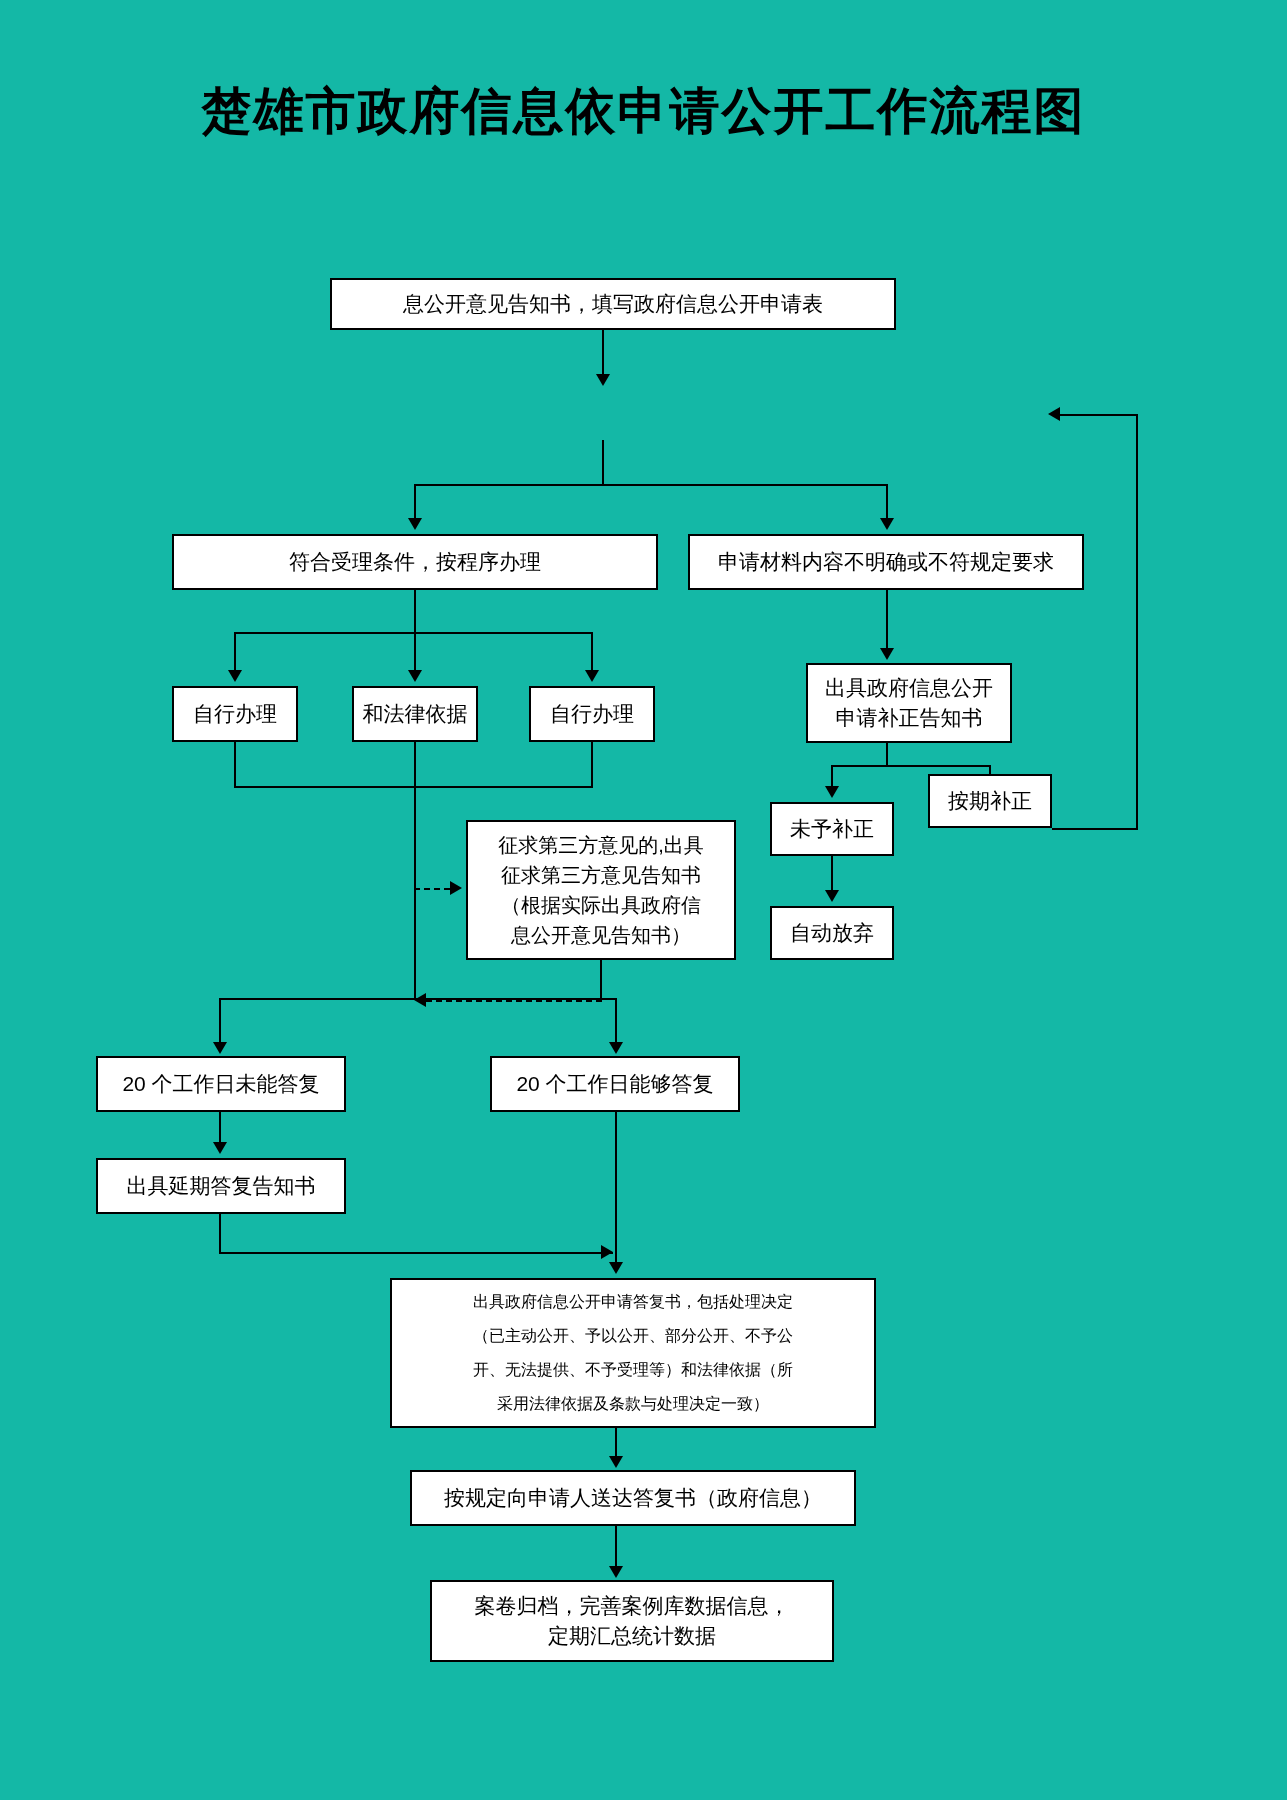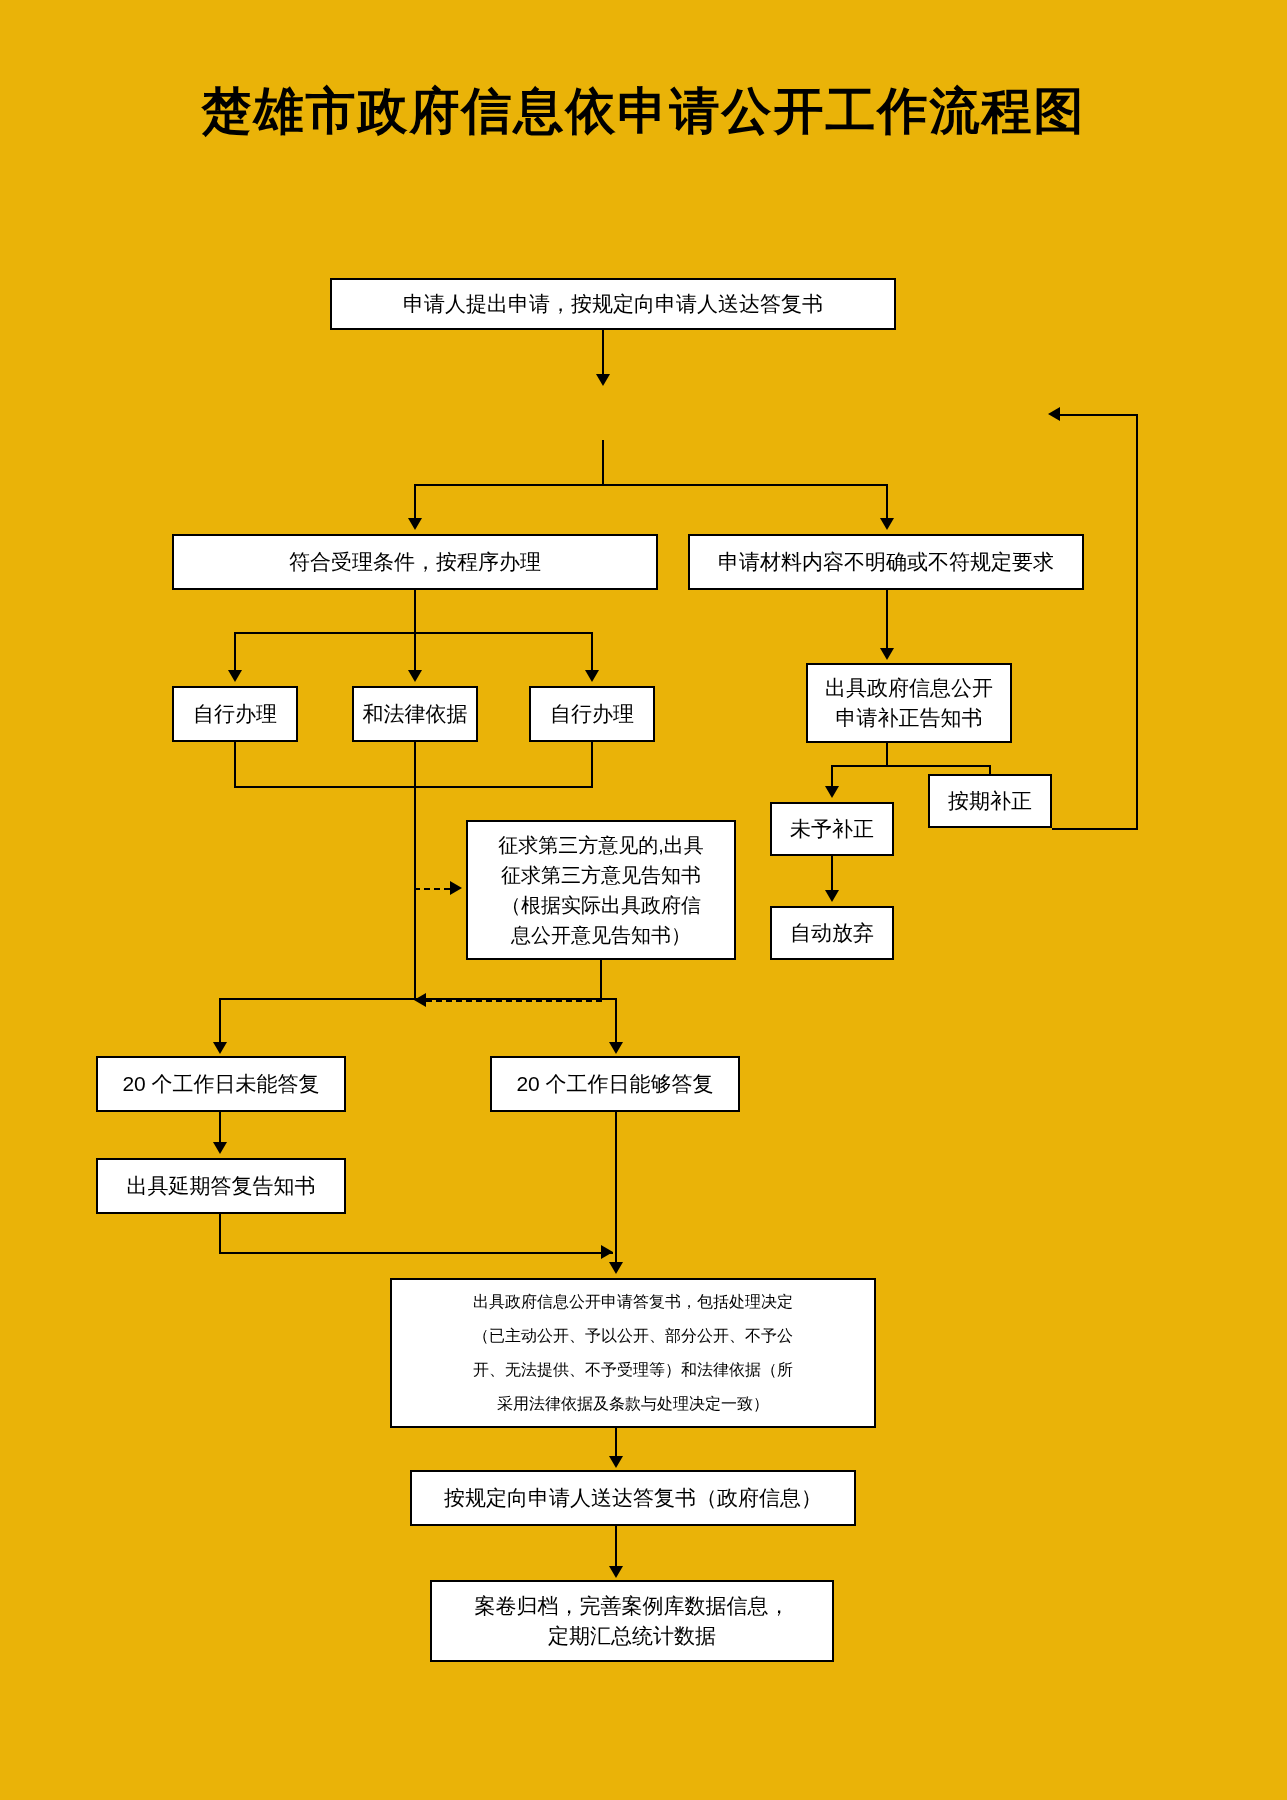--- a/index.html
+++ b/index.html
@@ -7,21 +7,21 @@
     padding: 0;
     background: #ffffff;
   }
   body {
     font-family: "Liberation Sans", "DejaVu Sans", sans-serif;
   }
   #page {
     position: relative;
     width: 1287px;
     height: 1800px;
-    background: #eab308;
+    background: #14b8a6;
     overflow: hidden;
   }
   #title {
     position: absolute;
     left: 0;
     top: 78px;
     width: 1287px;
     text-align: center;
     font-family: "Liberation Serif", "DejaVu Serif", serif;
     font-weight: bold;
@@ -85,21 +85,21 @@
   }
 </style>
 </head>
 <body>
 
 <div id="page">
 
   <div id="title">楚雄市政府信息依申请公开工作流程图</div>
 
   <div class="node" style="left:330px; top:278px; width:566px; height:52px;">
-    <span class="txt">申请人提出申请，按规定向申请人送达答复书</span>
+    <span class="txt">息公开意见告知书，填写政府信息公开申请表</span>
   </div>
 
 
   <div class="node" style="left:172px; top:534px; width:486px; height:56px;">
     <span class="txt">符合受理条件，按程序办理</span>
   </div>
 
   <div class="node" style="left:688px; top:534px; width:396px; height:56px;">
     <span class="txt">申请材料内容不明确或不符规定要求</span>
   </div>

